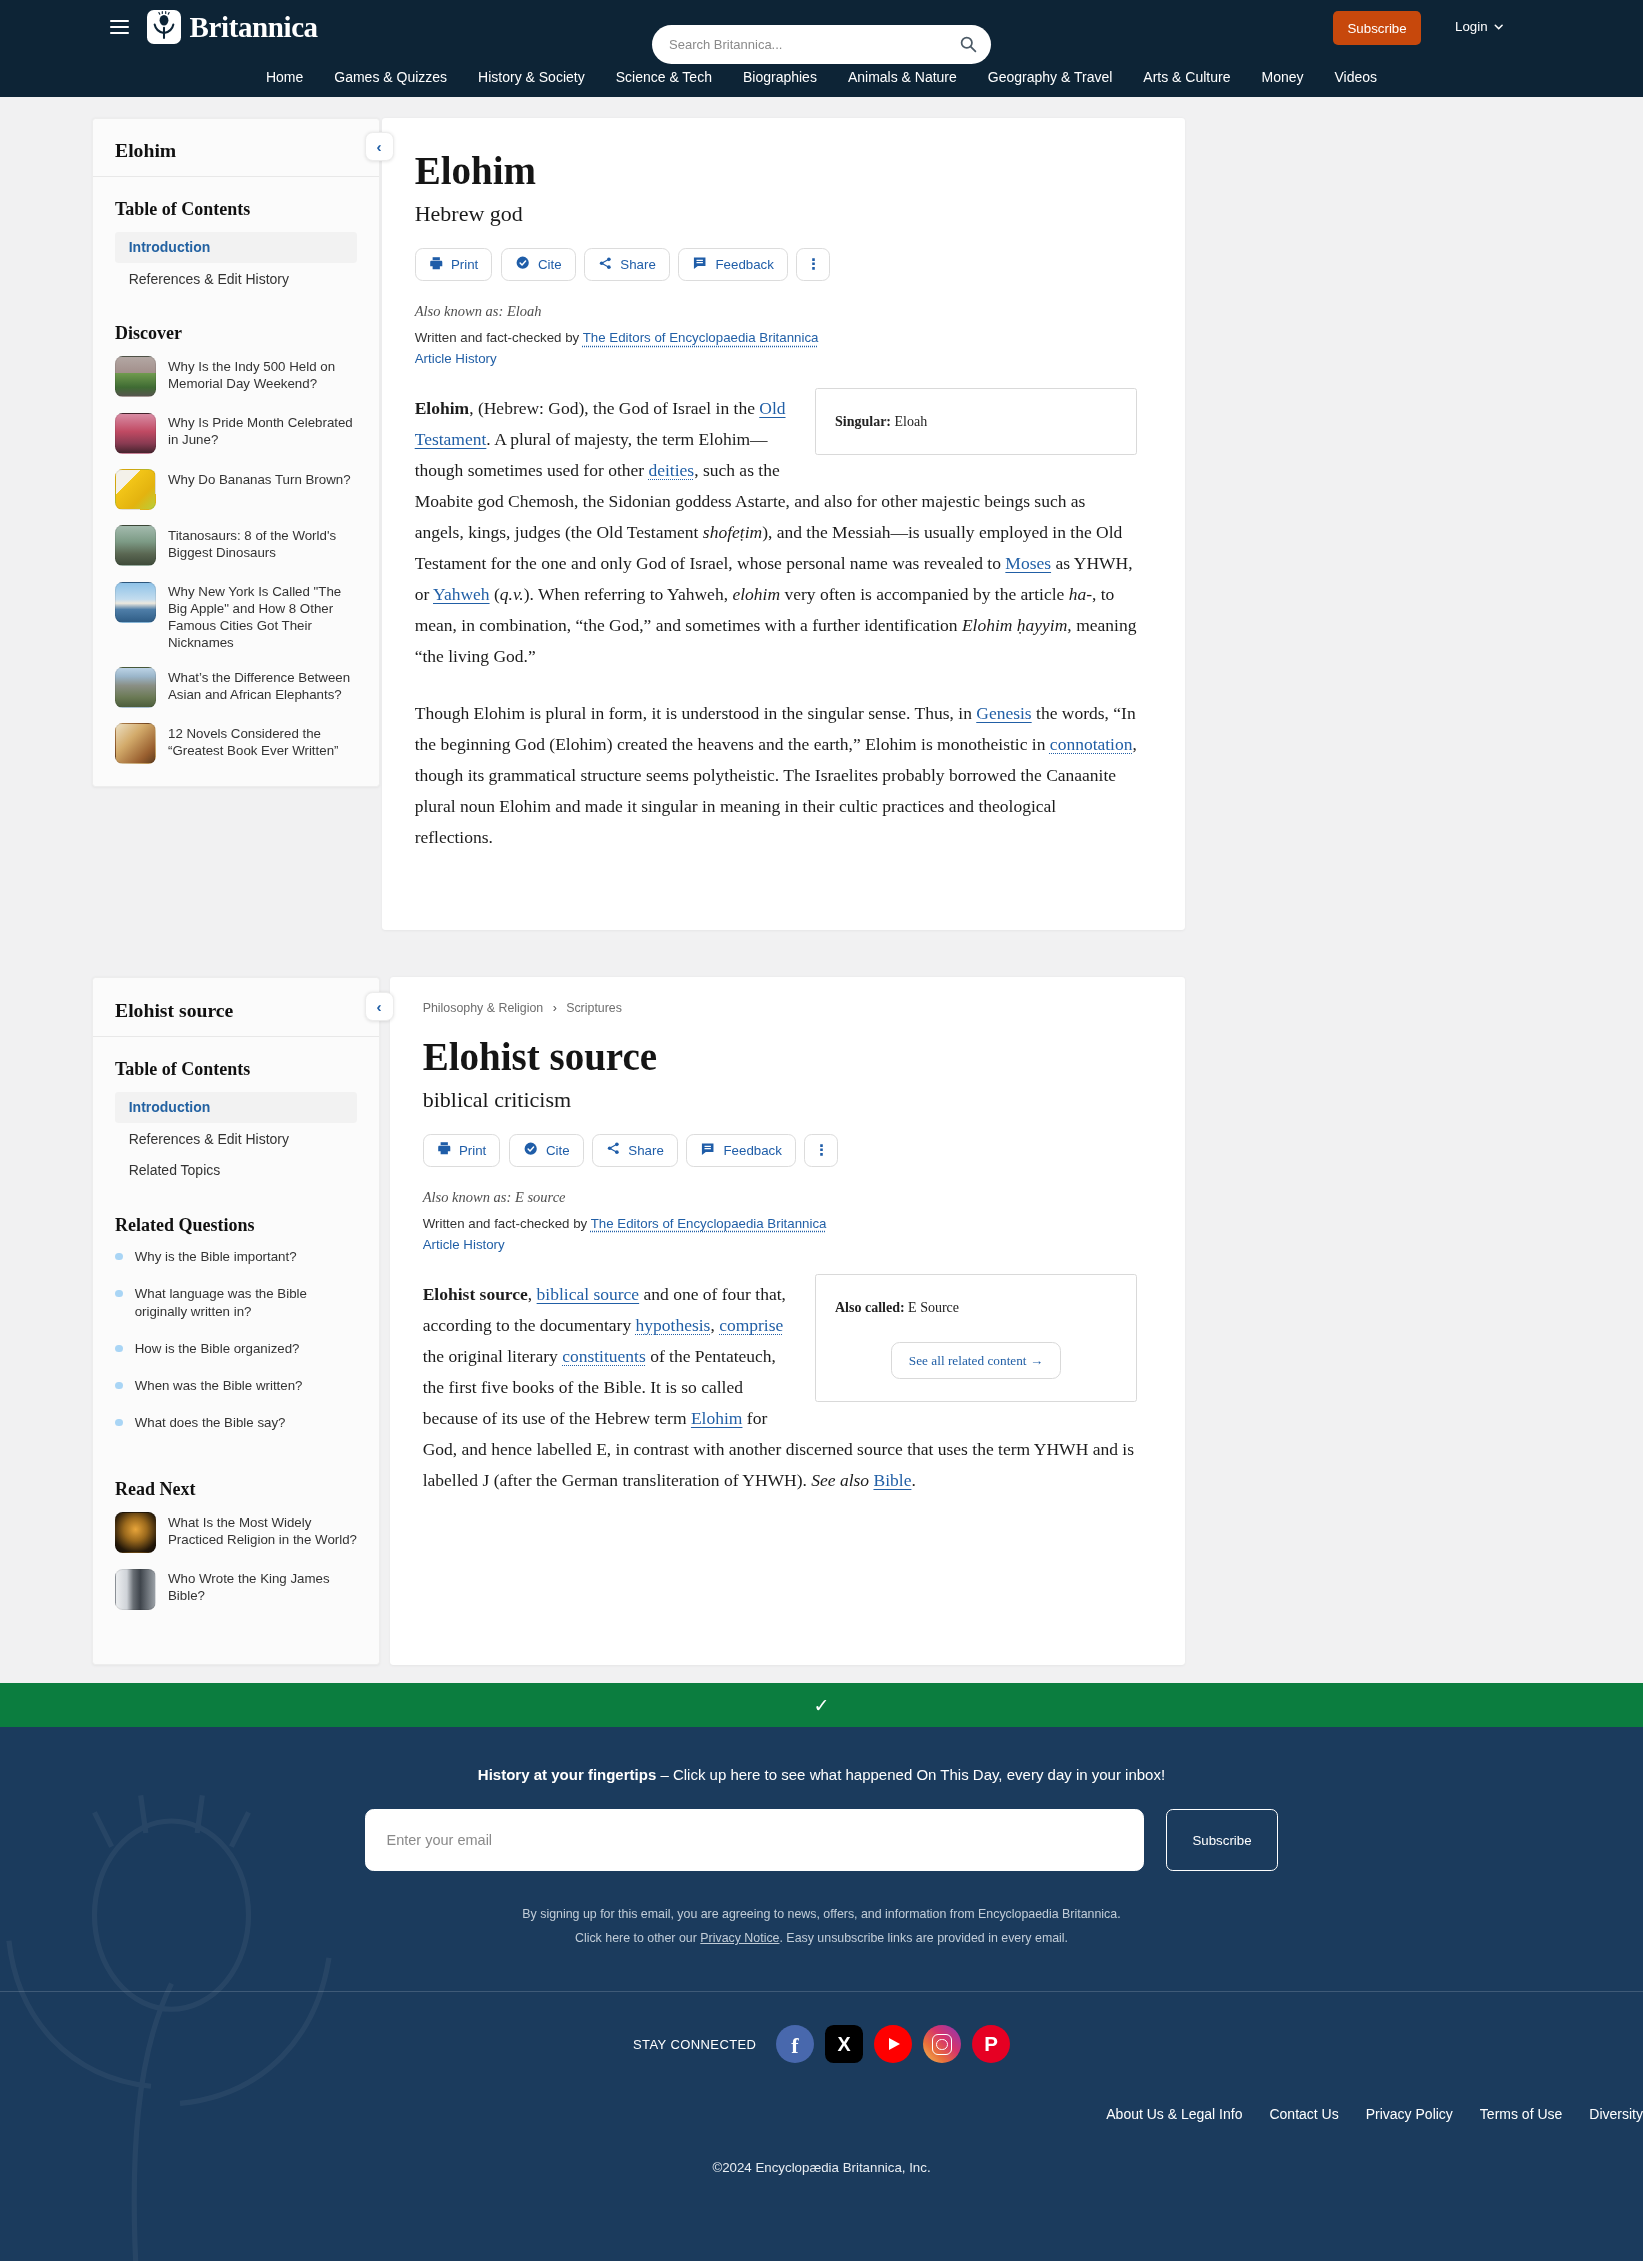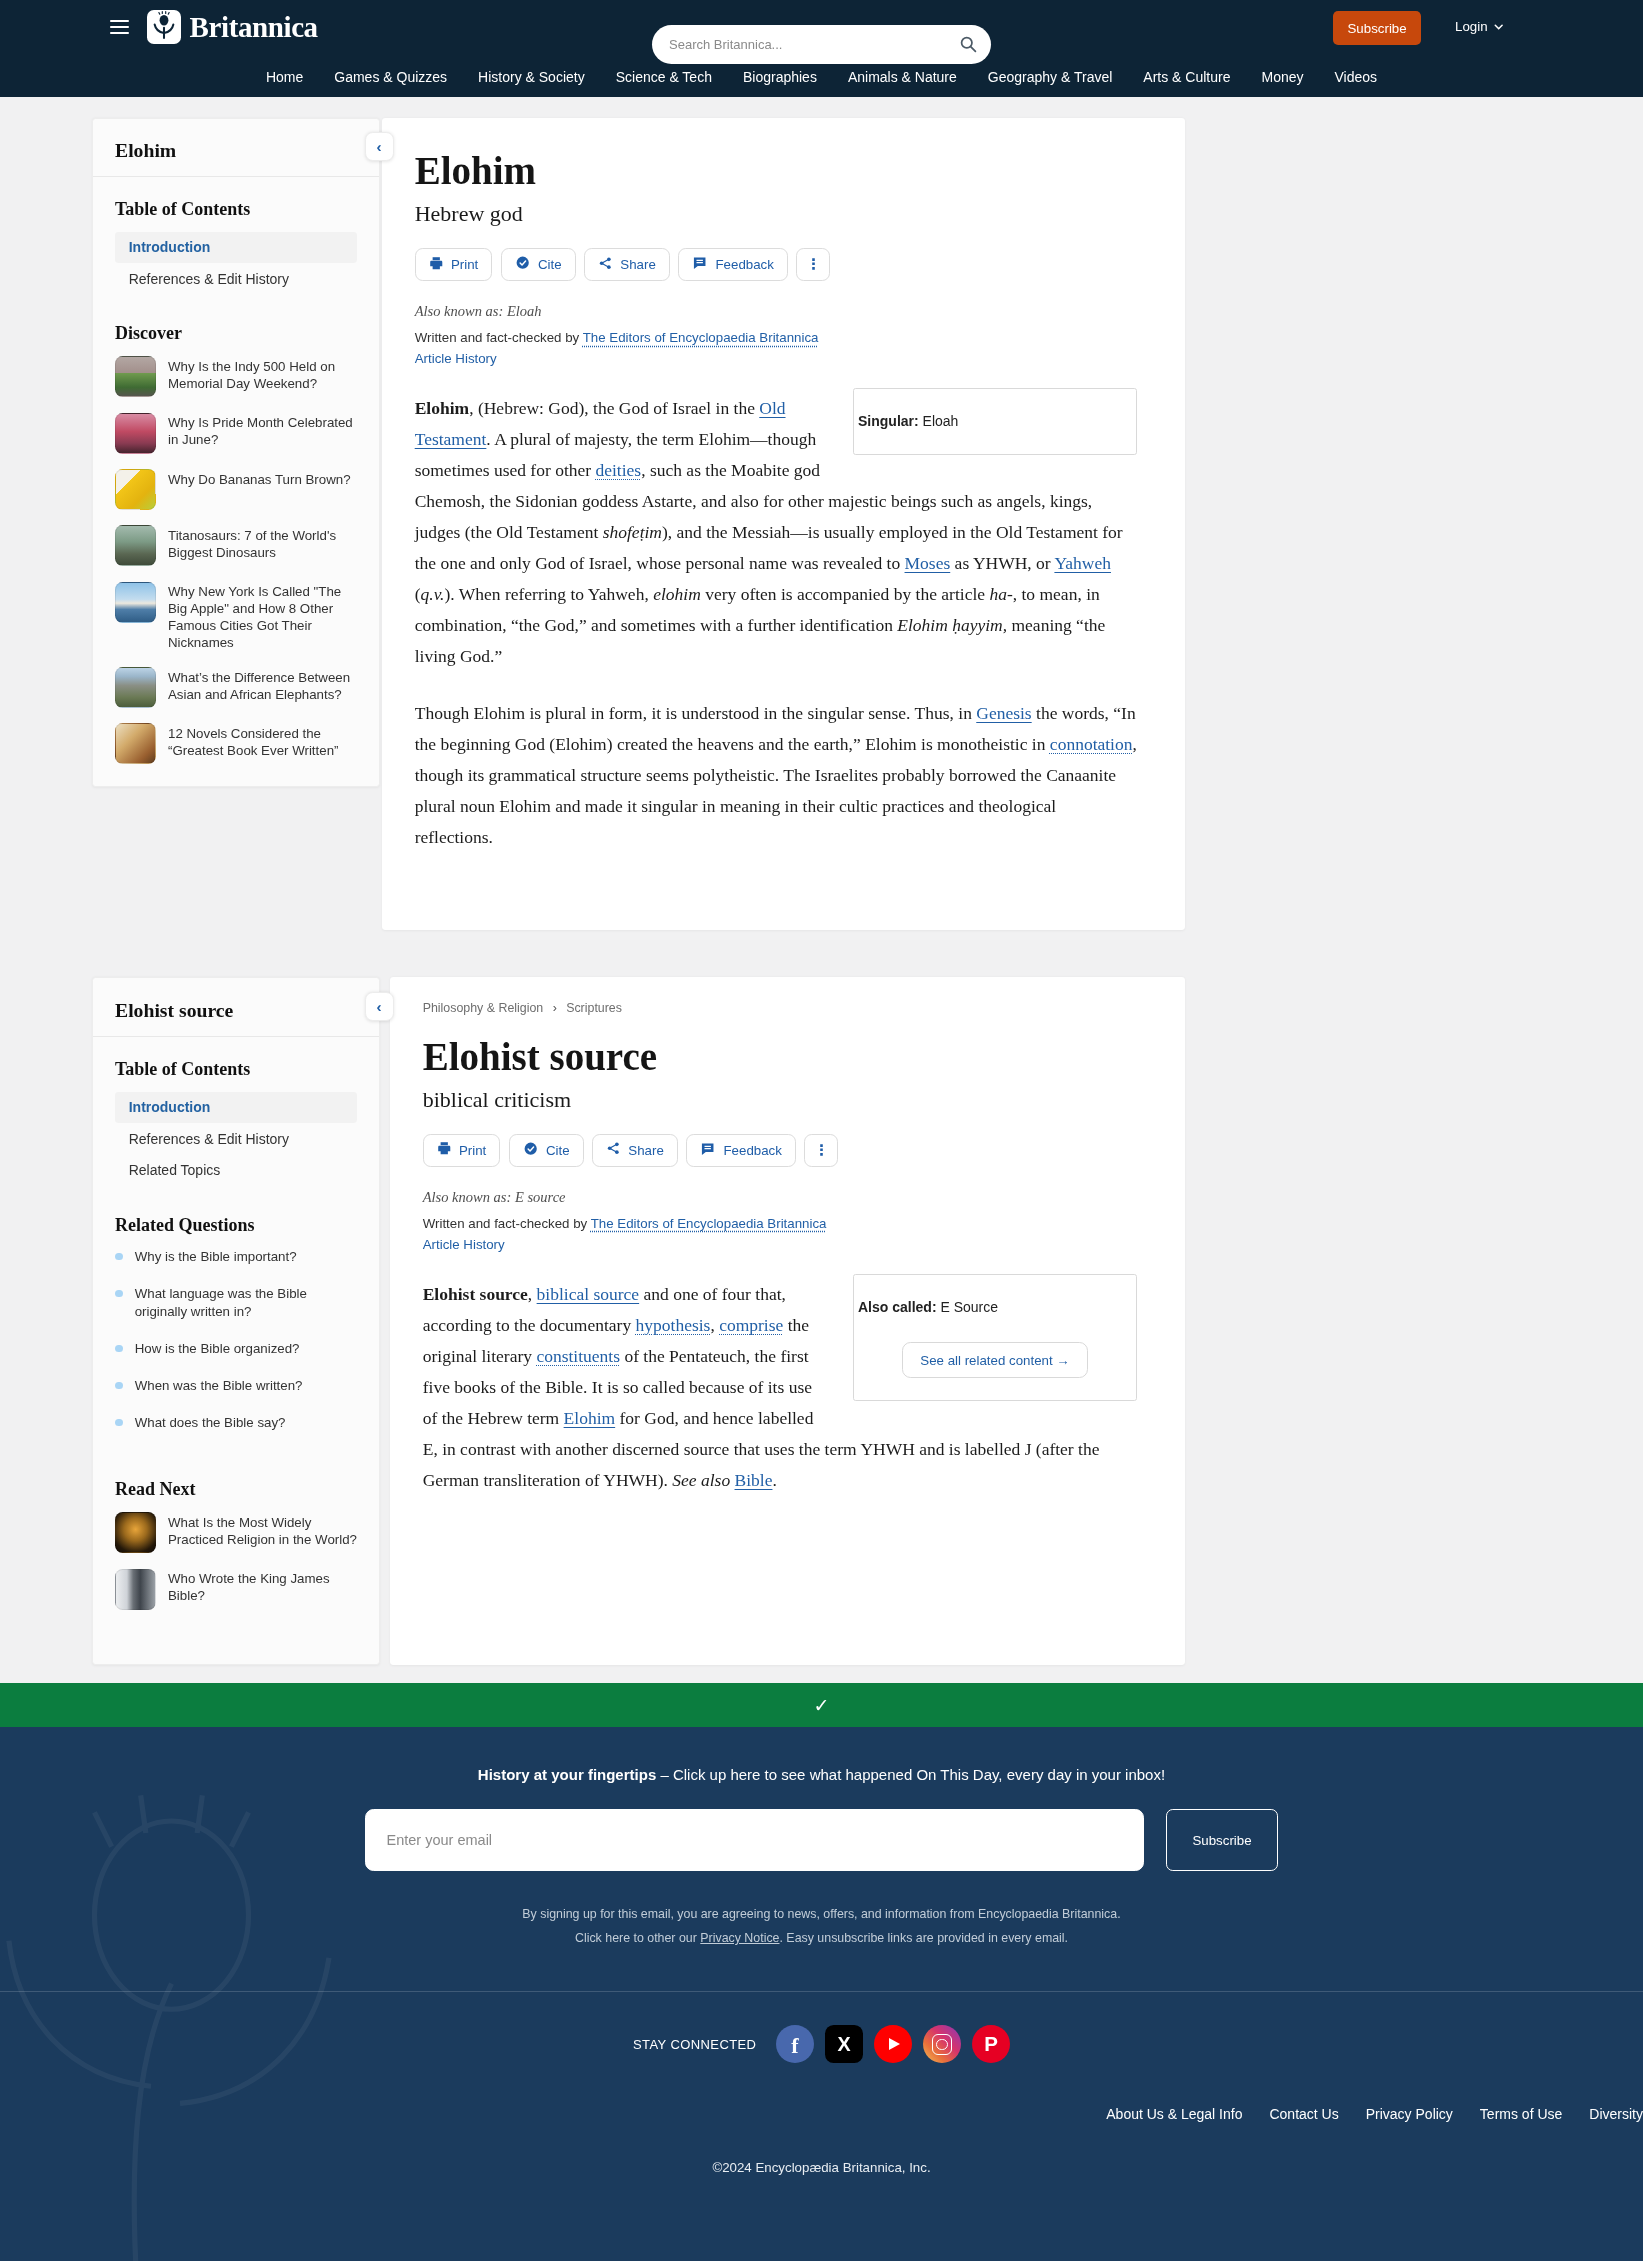--- a/index.html
+++ b/index.html
@@ -70,21 +70,21 @@
   .kebab { width:34px; justify-content:center; font-size:14.5px; font-weight:700; padding:0; }
   .aka { font-family:"Liberation Serif","DejaVu Serif",serif; font-style:italic; font-size:14.5px; color:#4f4f4f; margin:22px 0 8.6px; }
   .byline { font-size:13.3px; color:#333; line-height:20.5px; }
   .byline a { color:#215fa6; text-decoration:underline; text-decoration-style:dotted; text-underline-offset:2.6px; }
   .article-history { font-size:13.3px; margin-top:2.6px; }
   .article-history a { color:#215fa6; text-decoration:none; }
   .body { margin-top:27px; font-family:"Liberation Serif","DejaVu Serif",serif; font-size:17.5px; line-height:31px; color:#1c1c1c; }
   .body p { margin:0 0 26px; }
   .lnk { color:#215fa6; text-decoration:underline; text-underline-offset:3.4px; text-decoration-thickness:0.9px; }
   .lnk.dotted { text-decoration-style:dotted; }
-  .infobox { float:right; width:284px; border:0.9px solid #d9d9d9; border-radius:2.6px; padding:17px 4px; margin:-5.1px 0 19px 26px; font-family:Liberation Sans, sans-serif; font-size:14px; color:#222; background:#fff; }
+  .infobox { float:right; width:322px; border:0.9px solid #d9d9d9; border-radius:2.6px; padding:17px 19px; margin:-5.1px 0 19px 26px; font-family:Liberation Serif, serif; font-size:14px; color:#222; background:#fff; }
   .ib-label { font-weight:700; }
   .related-btn { display:block; margin:19px auto 5.1px; padding:9.4px 17px; border:0.9px solid #d9d9d9; border-radius:8.6px; background:#fff; color:#215fa6; font-size:13.3px; cursor:pointer; font-family:inherit; }
 
   
   .green-bar { height:44px; background:#0b7d3f; margin-top:18px; display:flex; align-items:center; justify-content:center; color:#fff; font-size:19px; }
   footer { background:#1b3b5d; height:563px; padding-top:39px; position:relative; overflow:hidden; color:#fff; text-align:center; }
   .watermark { position:absolute; left:-51px; top:51px; opacity:.05; pointer-events:none; }
   .fs-heading { font-size:15px; position:relative; }
   .fs-heading strong { font-weight:700; }
   .fs-row { margin:26px auto 0; width:913px; display:flex; gap:22px; position:relative; }
@@ -195,21 +195,21 @@
         <div class="mini-item">
           <div class="thumb" data-thumb="pride-parade"></div>
           <div class="mini-label">Why Is Pride Month Celebrated in June?</div>
         </div>
         <div class="mini-item">
           <div class="thumb" data-thumb="bananas"></div>
           <div class="mini-label">Why Do Bananas Turn Brown?</div>
         </div>
         <div class="mini-item">
           <div class="thumb" data-thumb="titanosaur"></div>
-          <div class="mini-label">Titanosaurs: 7 of the World's Biggest Dinosaurs</div>
+          <div class="mini-label">Titanosaurs: 8 of the World's Biggest Dinosaurs</div>
         </div>
         <div class="mini-item">
           <div class="thumb" data-thumb="sydney-opera-house"></div>
           <div class="mini-label">Why New York Is Called "The Big Apple" and How 8 Other Famous Cities Got Their Nicknames</div>
         </div>
         <div class="mini-item">
           <div class="thumb" data-thumb="elephants"></div>
           <div class="mini-label">What’s the Difference Between Asian and African Elephants?</div>
         </div>
         <div class="mini-item">

